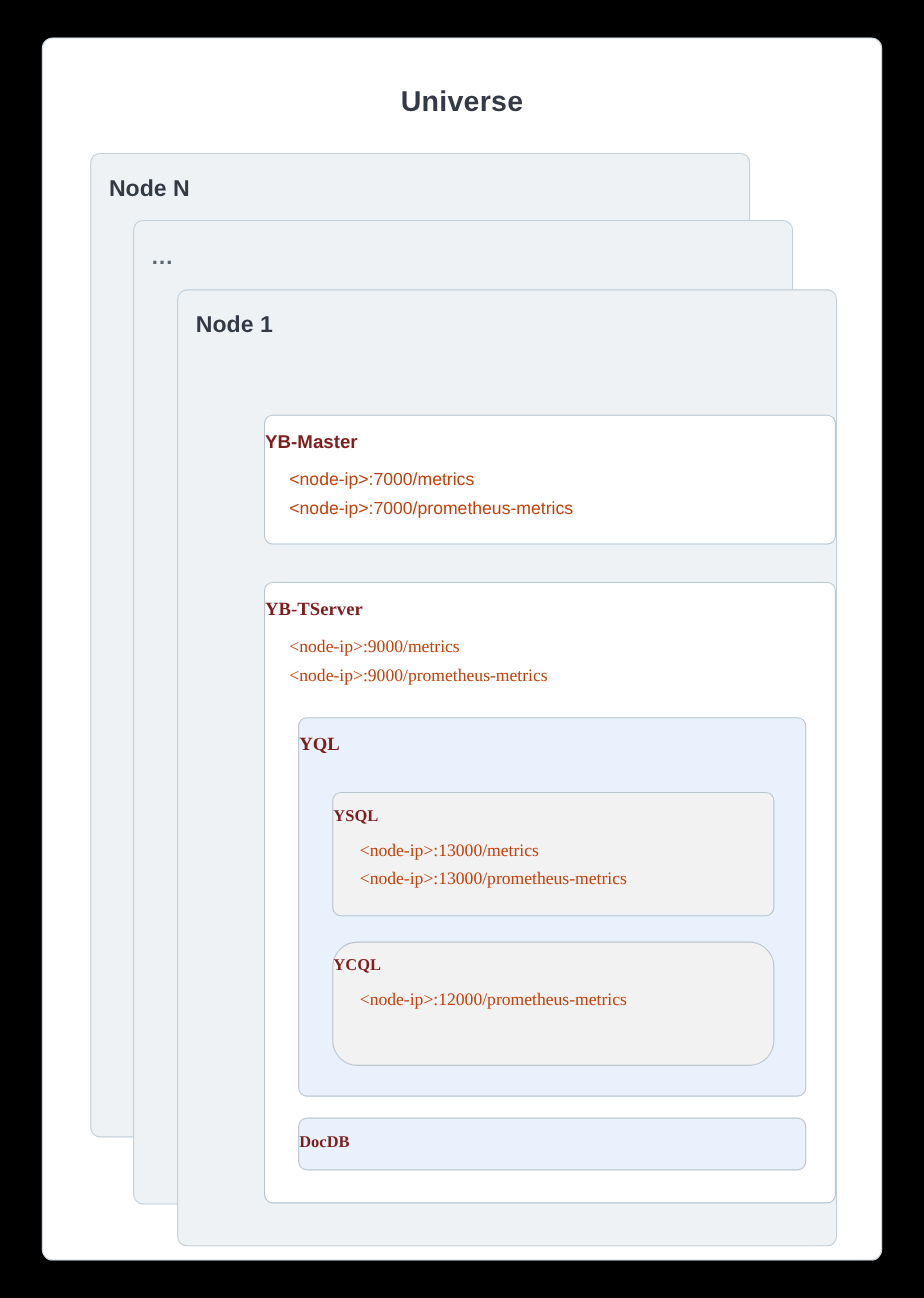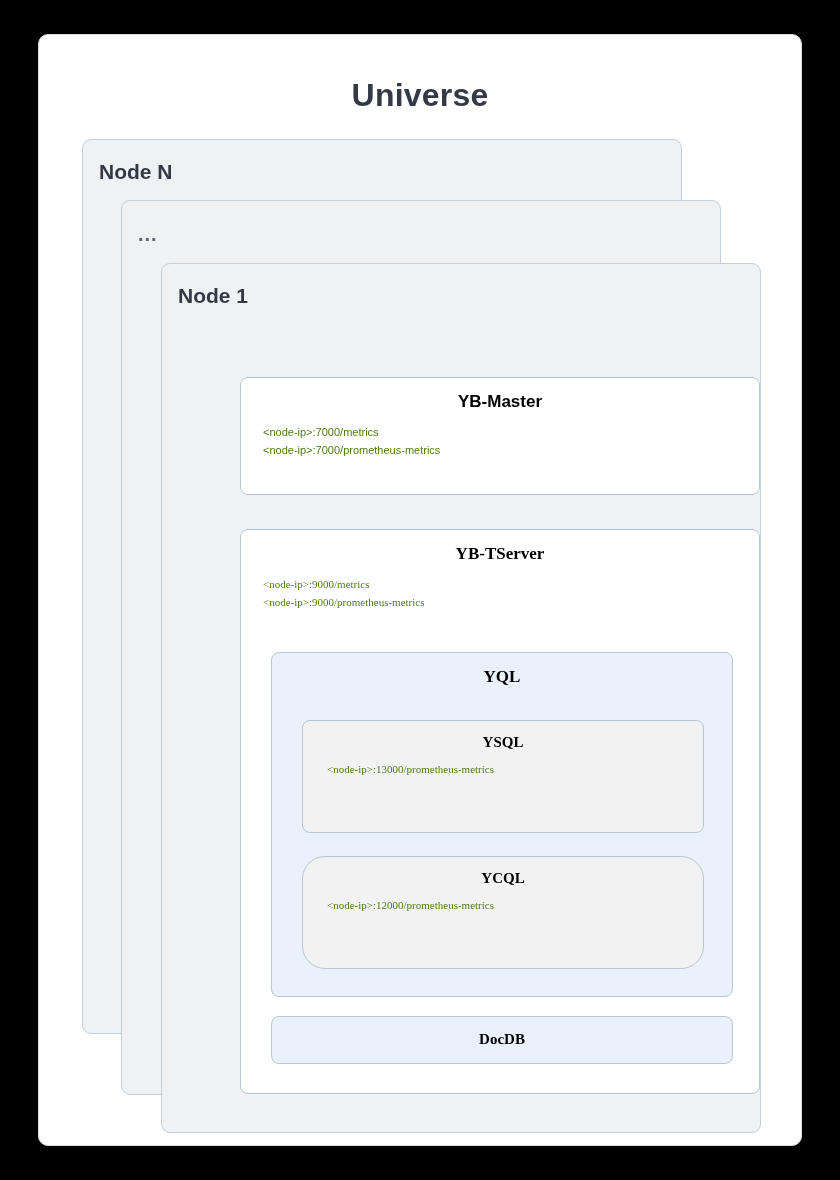--- a/index.html
+++ b/index.html
@@ -28,21 +28,21 @@
     border-radius: 10px;
     box-sizing: border-box;
   }
 
   .universe-title {
     position: absolute;
     left: 0;
     top: 42px;
     width: 100%;
     text-align: center;
-    font-size: 32px;
+    font-size: 26px;
     font-weight: bold;
     letter-spacing: 0.2px;
     color: #343a45;
   }
 
   
   .node-card {
     position: absolute;
     background: #eef2f5;
     border: 1px solid #c3cfd8;
@@ -89,33 +89,32 @@
     position: absolute;
     box-sizing: border-box;
     border: 1px solid #b8c6d0;
     border-radius: 8px;
   }
   .comp-box.white  { background: #ffffff; }
   .comp-box.blue   { background: #e9f1fd; }
   .comp-box.gray   { background: #f2f2f2; }
 
   .comp-title {
-    text-align: center;
     font-size: 17px;
     font-weight: bold;
-    color: #000000;
+    color: #7f1d1d;
   }
   .comp-title.small {
     font-size: 15px;
   }
 
   .endpoint-list {
-    font-size: 11px;
+    font-size: 16px;
     line-height: 1.62;
-    color: #4d7c0f;
+    color: #c2410c;
     white-space: nowrap;
   }
   .endpoint-line { display: block; }
 
   
   .master-box {
     left: 78px;
     top: 113px;
     width: 520px;
     height: 118px;
@@ -203,20 +202,21 @@
         <span class="endpoint-line">&lt;node-ip&gt;:9000/metrics</span>
         <span class="endpoint-line">&lt;node-ip&gt;:9000/prometheus-metrics</span>
       </div>
 
       <div class="comp-box blue yql-box">
         <div class="comp-title">YQL</div>
 
         <div class="comp-box gray ysql-box">
           <div class="comp-title small">YSQL</div>
           <div class="endpoint-list">
+            <span class="endpoint-line">&lt;node-ip&gt;:13000/metrics</span>
             <span class="endpoint-line">&lt;node-ip&gt;:13000/prometheus-metrics</span>
           </div>
         </div>
 
         <div class="comp-box gray ycql-box">
           <div class="comp-title small">YCQL</div>
           <div class="endpoint-list">
             <span class="endpoint-line">&lt;node-ip&gt;:12000/prometheus-metrics</span>
           </div>
         </div>

